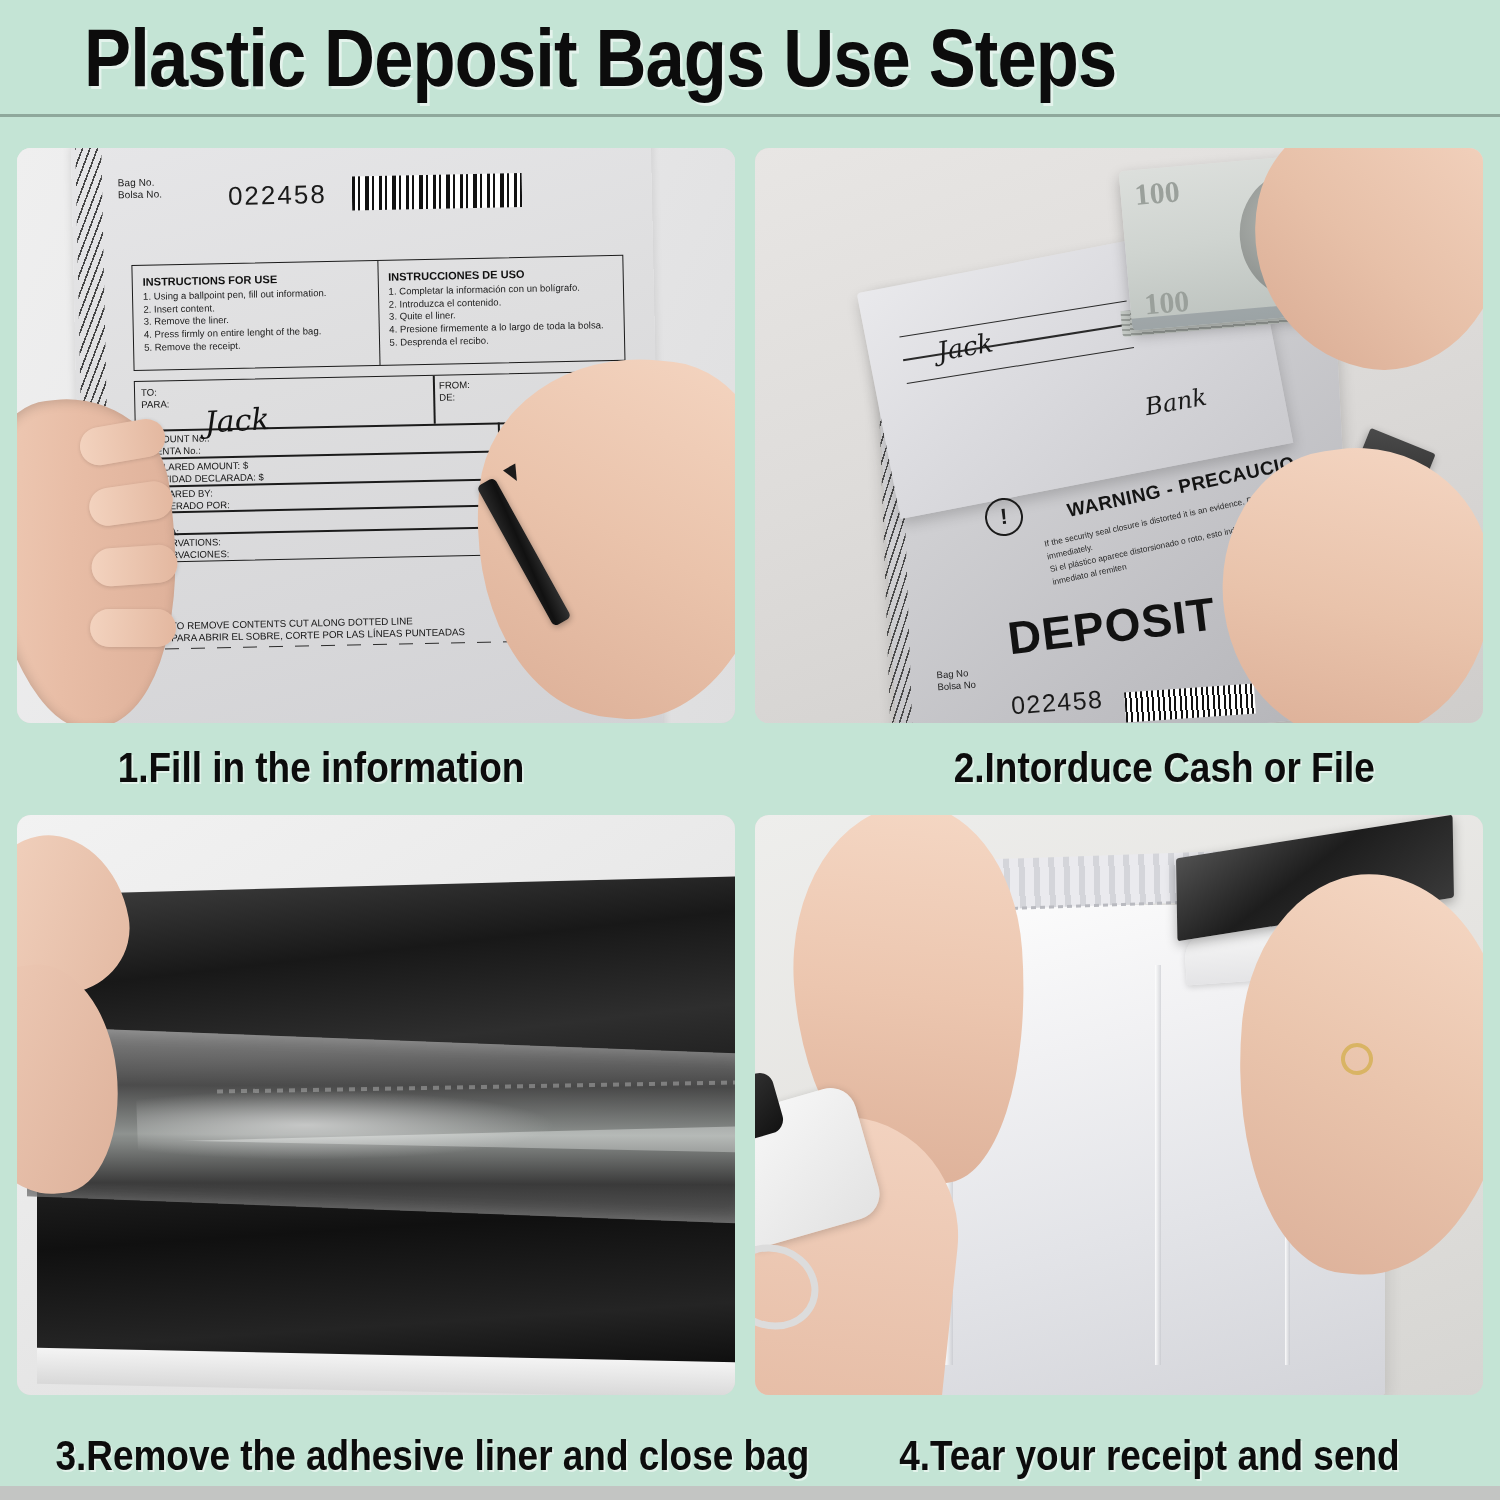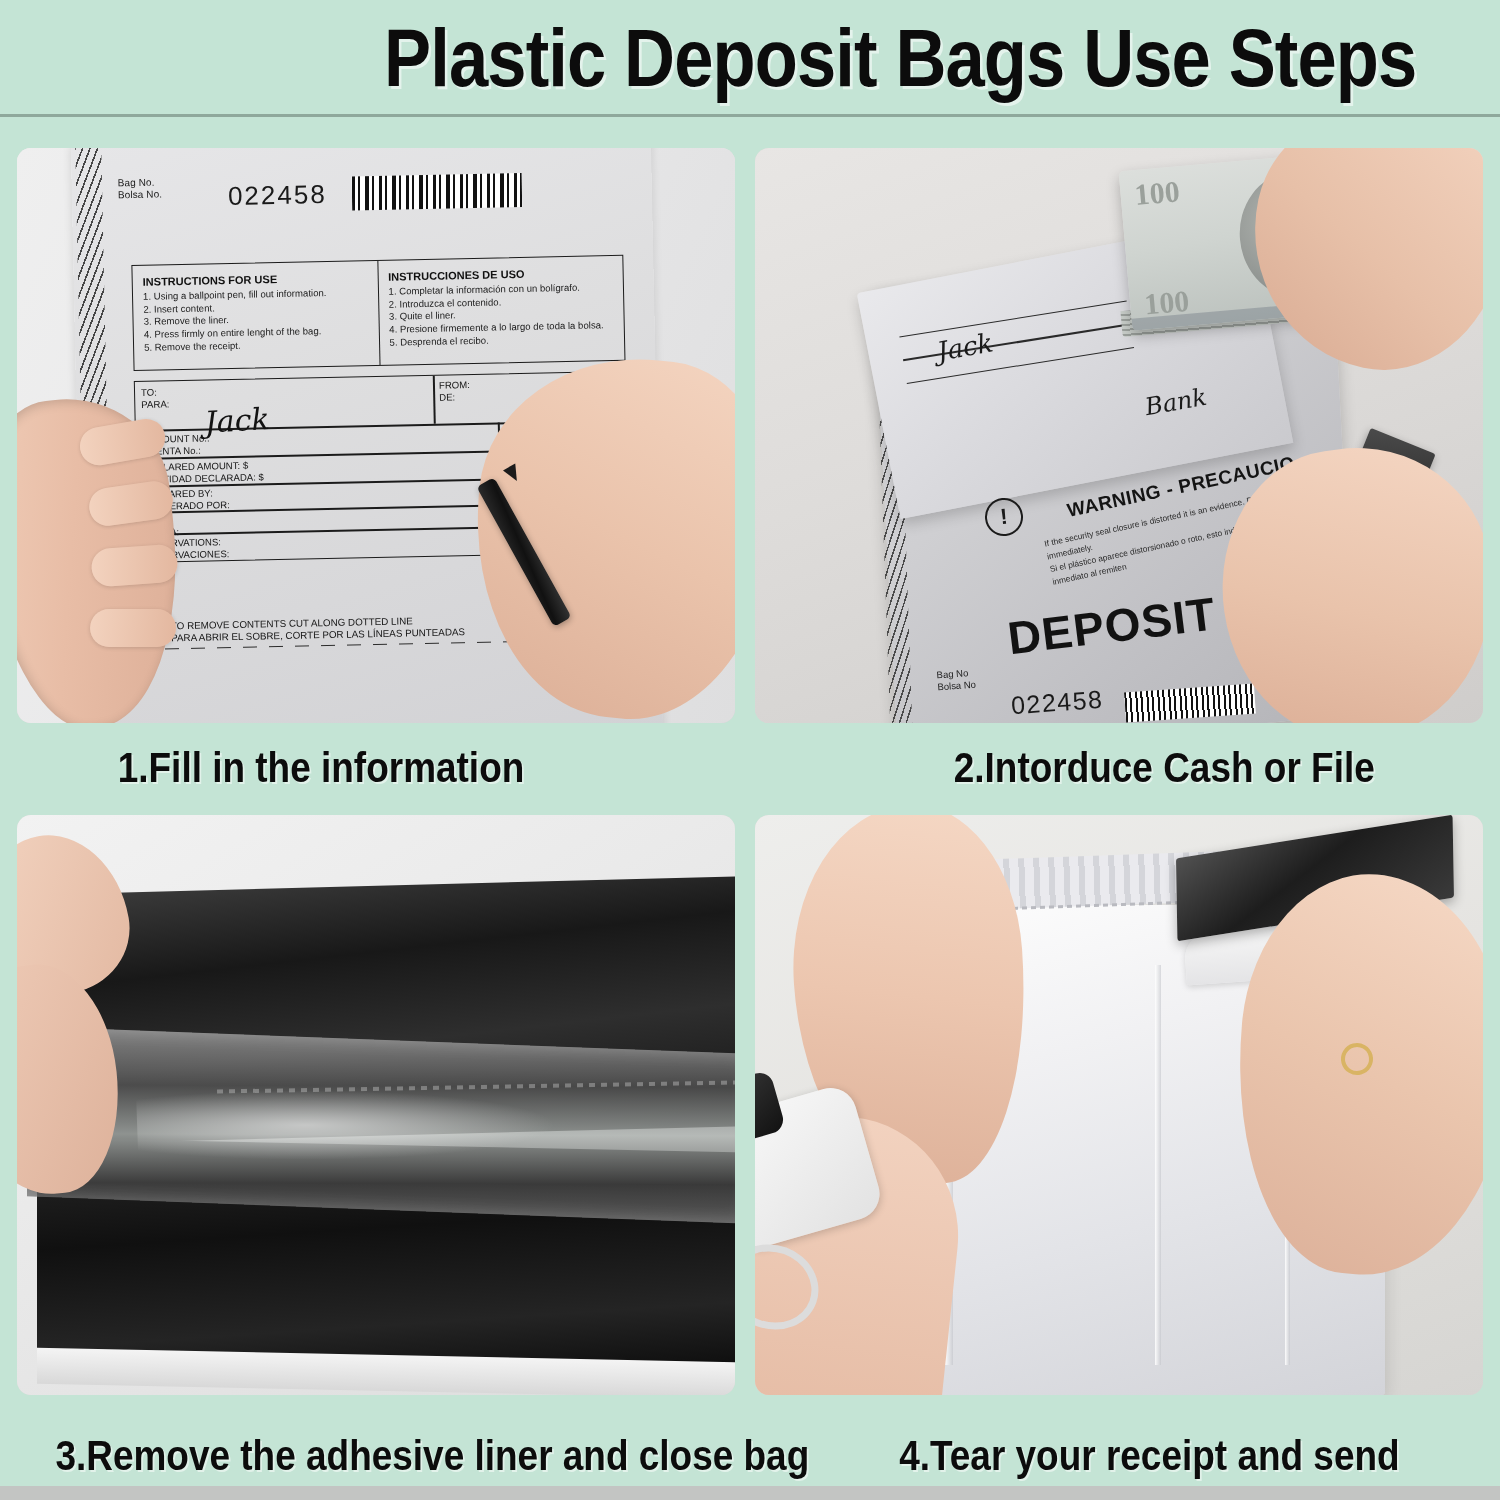--- a/index.html
+++ b/index.html
@@ -8,21 +8,21 @@
     background:#c4e4d5;
     font-family:"Liberation Sans", sans-serif;
     overflow:hidden;
     position:relative;
   }
   .page{position:absolute;inset:0;background:#c4e4d5;}
 
   
   .header{
     position:absolute;left:0;top:0;width:1500px;height:116px;
-    display:flex;align-items:center;justify-content:flex-end;
+    display:flex;align-items:center;justify-content:flex-start;
     background:#c4e4d5;
   }
   .header-title{
     font-family:"Liberation Sans", sans-serif;
     font-weight:bold;
     font-size:82px;
     letter-spacing:-1px;
     color:#0c0c0c;
     transform:scaleX(0.86);
     transform-origin:center;

